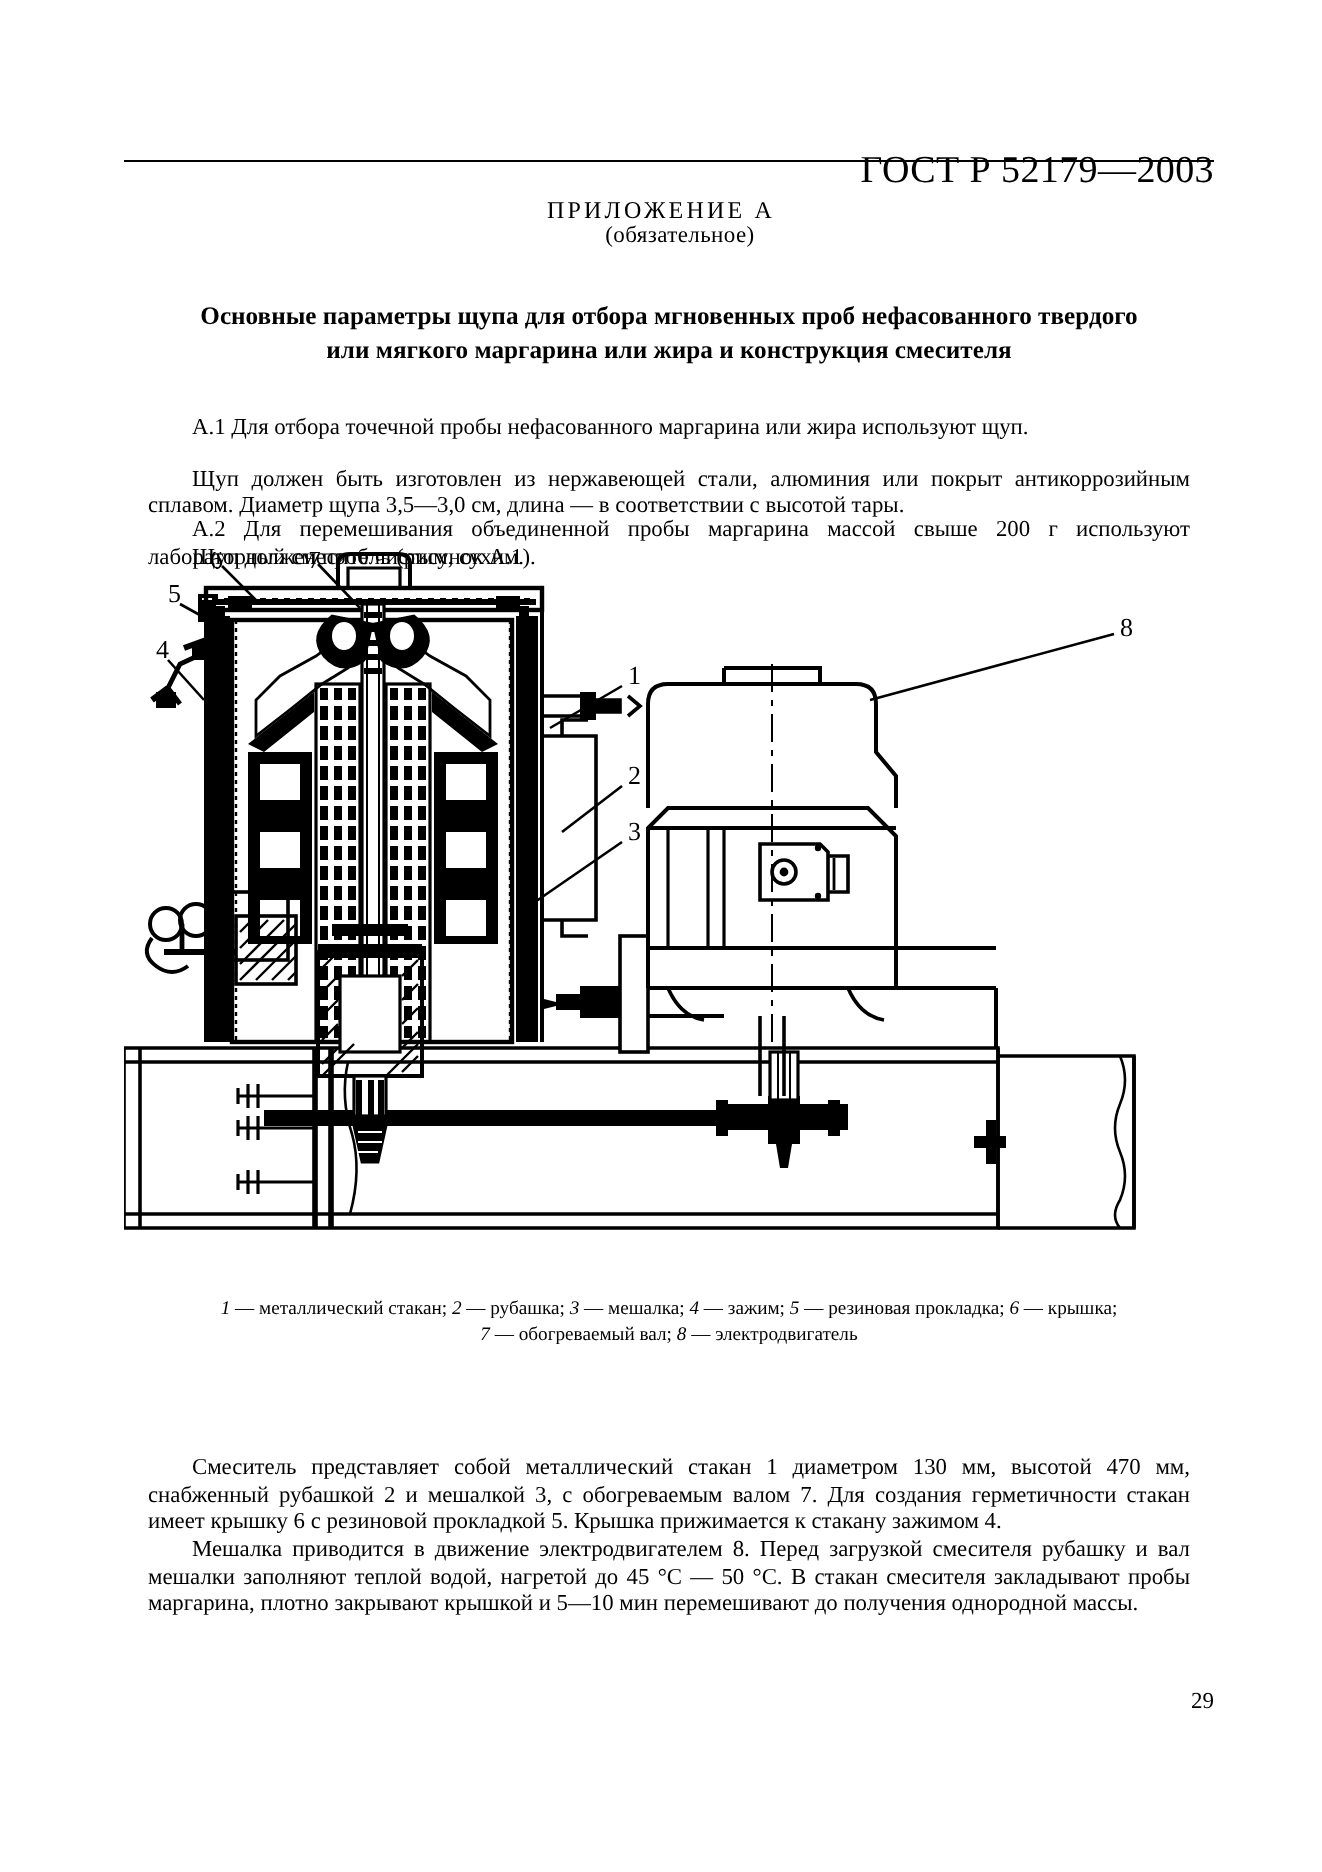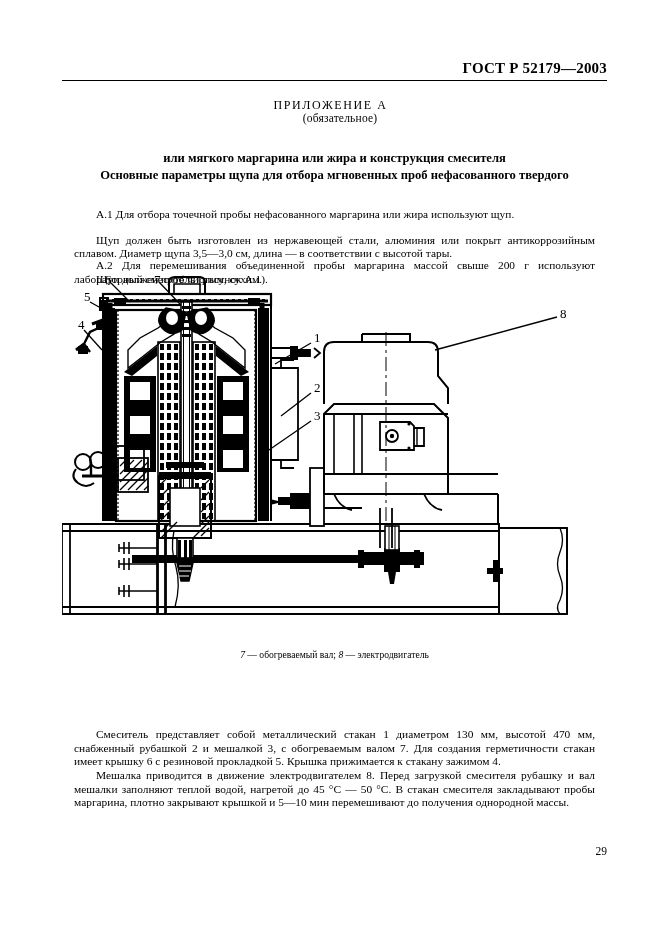--- a/index.html
+++ b/index.html
@@ -5,22 +5,22 @@
   html,body{margin:0;padding:0;background:#fff;}
   body{
     width:661px;height:936px;position:relative;overflow:hidden;
     font-family:"Liberation Serif","DejaVu Serif",serif;
     color:#000;
   }
   .page{position:absolute;inset:0;}
 
   
   .hdr{
-    position:absolute;top:60px;right:54px;
-    font-weight:bold;font-size:15px;letter-spacing:.2px;
+    position:absolute;top:75px;right:54px;
+    font-weight:normal;font-size:19px;letter-spacing:.2px;
   }
   .hdr-rule{
     position:absolute;top:80px;left:62px;right:54px;
     height:1px;background:#000;
   }
 
   
   .app-title{
     position:absolute;top:98px;left:0;right:0;
     text-align:center;font-size:12px;letter-spacing:1.6px;
@@ -72,22 +72,22 @@
 
 <div class="page">
 
   <div class="hdr">ГОСТ Р 52179—2003</div>
   <div class="hdr-rule"></div>
 
   <div class="app-title">ПРИЛОЖЕНИЕ А</div>
   <div class="app-sub">(обязательное)</div>
 
   <div class="main-title">
+    <div>Основные параметры щупа для отбора мгновенных проб нефасованного твердого</div>
     <div>или мягкого маргарина или жира и конструкция смесителя</div>
-    <div>Основные параметры щупа для отбора мгновенных проб нефасованного твердого</div>
   </div>
 
   <div class="body-block b1">
     <p class="ind">А.1  Для отбора точечной пробы нефасованного маргарина или жира используют щуп.</p>
     <p class="ind">Щуп должен быть изготовлен из нержавеющей стали, алюминия или покрыт антикоррозийным сплавом. Диаметр щупа 3,5—3,0 см, длина — в соответствии с высотой тары.</p>
     <p class="ind">Щуп должен проб чистым, сухим.</p>
   </div>
 
   <div class="body-block b2">
     <p class="ind">А.2  Для перемешивания объединенной пробы маргарина массой свыше 200 г используют лабораторный смеситель (рисунок А.1).</p>
@@ -523,20 +523,21 @@
         <text x="16" y="53">4</text>
         <text x="22" y="25">5</text>
         <text x="43" y="8">6</text>
         <text x="92" y="8">7</text>
         <text x="498" y="42">8</text>
       </g>
     </svg>
   </div>
 
   <div class="legend">
+    <div><i>1</i> — металлический стакан; <i>2</i> — рубашка; <i>3</i> — мешалка; <i>4</i> — зажим; <i>5</i> — резиновая прокладка; <i>6</i> — крышка;</div>
     <div><i>7</i> — обогреваемый вал; <i>8</i> — электродвигатель</div>
   </div>
 
 
   <div class="body-block b3">
     <p class="ind">Смеситель представляет собой металлический стакан 1 диаметром 130 мм, высотой 470 мм, снабженный рубашкой 2 и мешалкой 3, с обогреваемым валом 7. Для создания герметичности стакан имеет крышку 6 с резиновой прокладкой 5. Крышка прижимается к стакану зажимом 4.</p>
   </div>
 
   <div class="body-block b4">
     <p class="ind">Мешалка приводится в движение электродвигателем 8. Перед загрузкой смесителя рубашку и вал мешалки заполняют теплой водой, нагретой до 45 °С — 50 °С. В стакан смесителя закладывают пробы маргарина, плотно закрывают крышкой и 5—10 мин перемешивают до получения однородной массы.</p>

